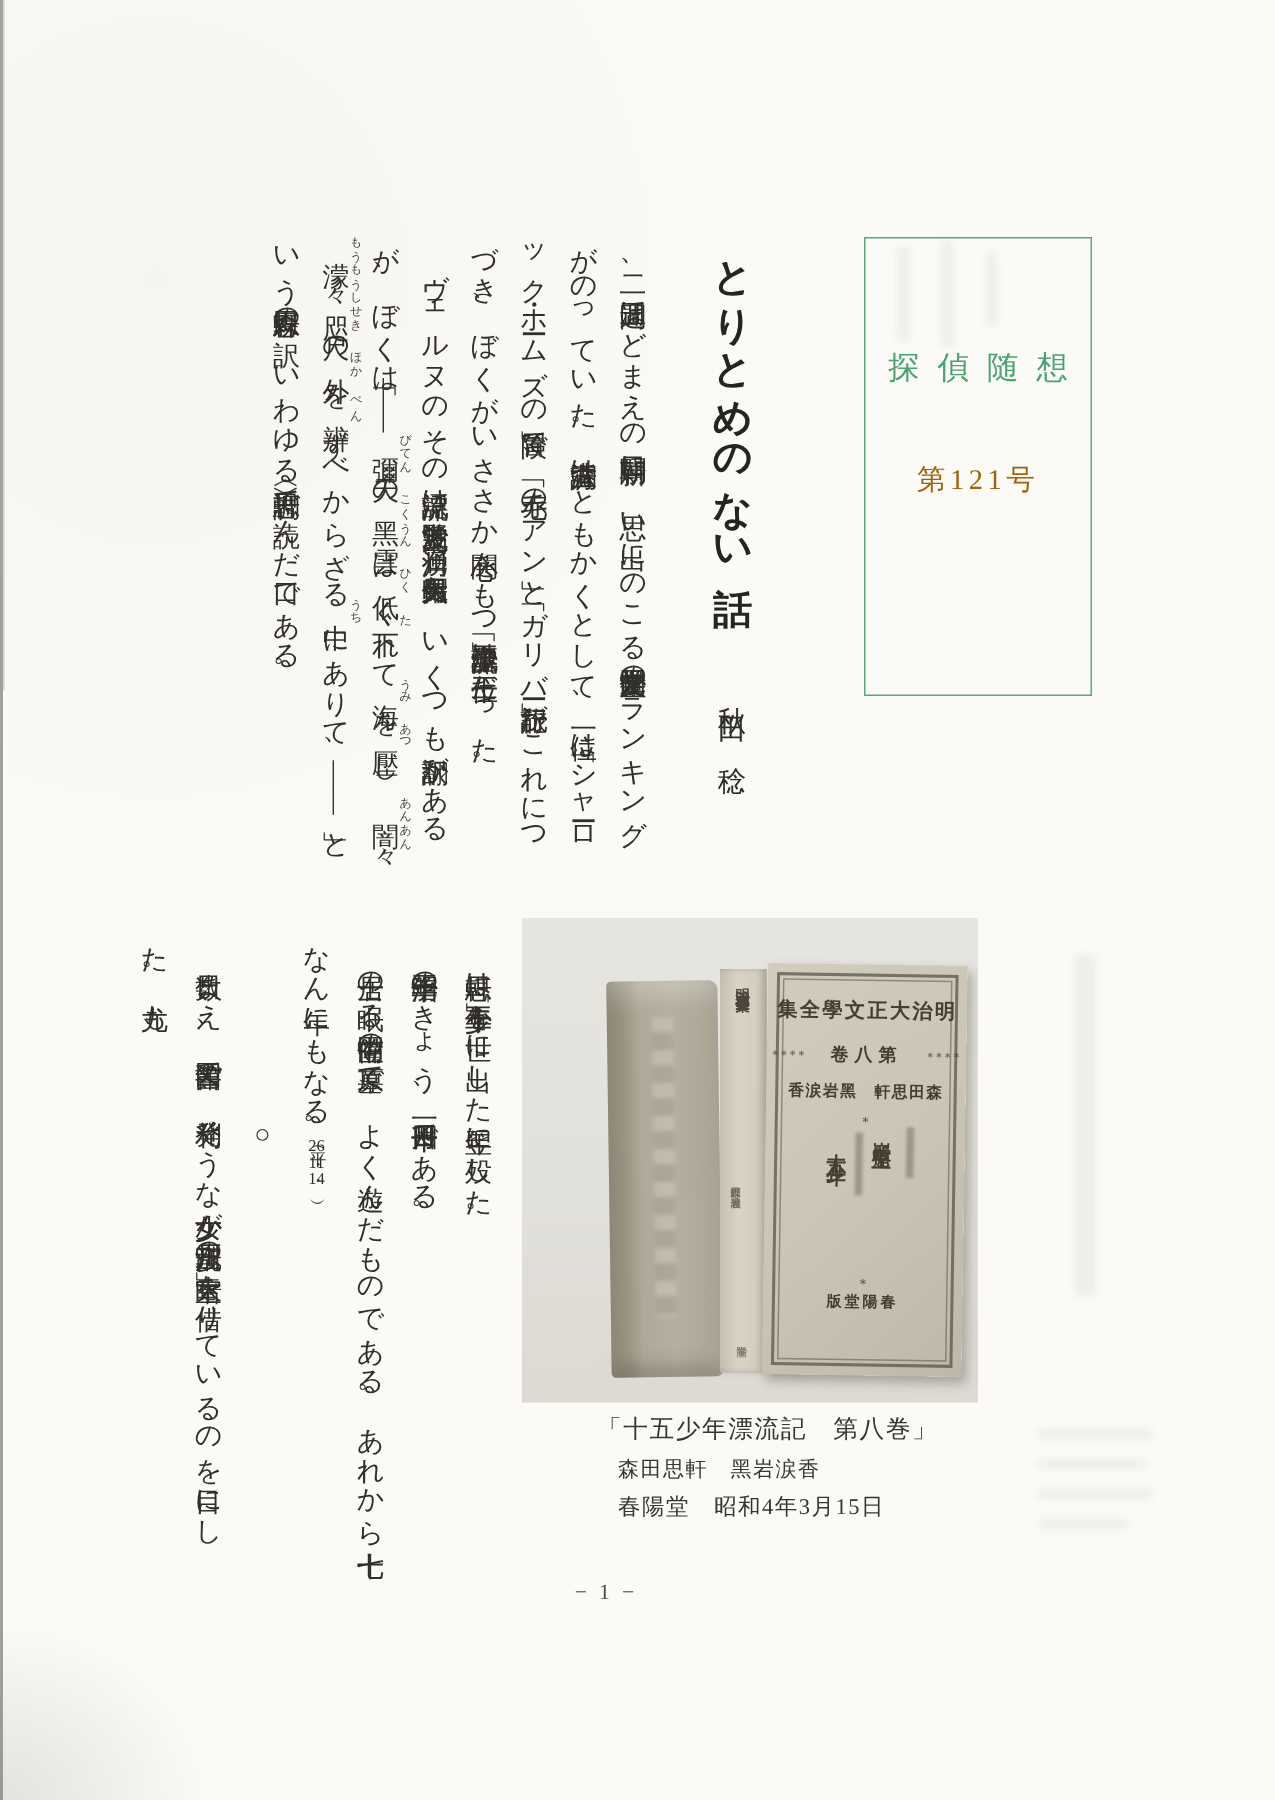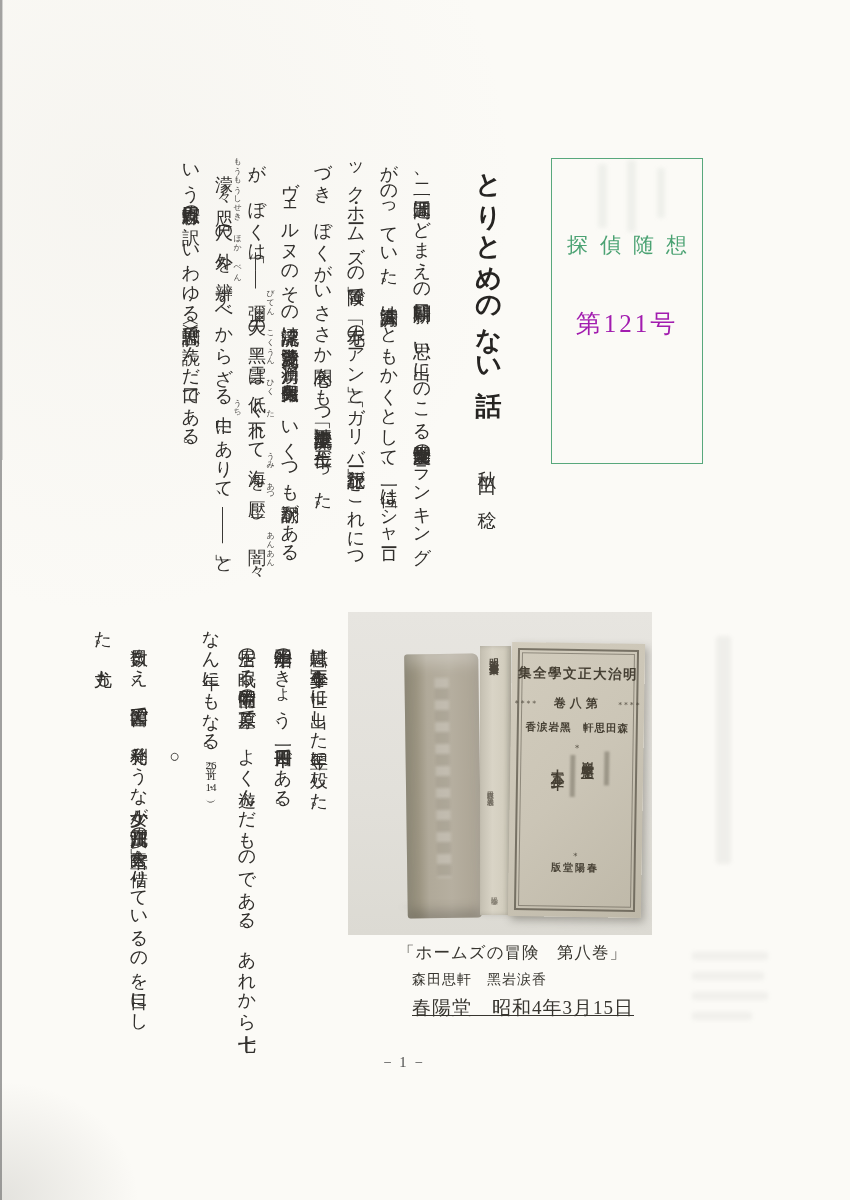--- a/index.html
+++ b/index.html
@@ -13,30 +13,30 @@
   .scan-edge{position:absolute;left:0;top:0;width:2px;height:1200px;background:#8f8f8f;opacity:.85;}
   .scan-edge2{position:absolute;left:2px;top:0;width:1px;height:460px;background:#b9b9b9;opacity:.6;}
   .corner-shade{position:absolute;left:0;top:1080px;width:140px;height:120px;
     background:radial-gradient(ellipse at 0% 100%, rgba(120,118,110,.18), rgba(120,118,110,0) 70%);}
   .tint{position:absolute;left:0;top:0;width:520px;height:620px;
     background:radial-gradient(ellipse at 20% 30%, rgba(205,200,190,.10), rgba(205,200,190,0) 70%);}
   .ghost{position:absolute;background:#b8c2ba;opacity:.18;filter:blur(2px);border-radius:2px;}
   .ghost.gray{background:#a9aba6;}
   
   .issue-box{
-    position:absolute; left:551px; top:158px; width:152px; height:306px;
+    position:absolute; left:576px; top:158px; width:152px; height:306px;
     border:1.5px solid #58a87c; box-sizing:border-box;
   }
   .issue-box .journal-title{
     position:absolute; left:0; right:0; top:72px; text-align:center;
     color:#4ba273; font-size:21px; letter-spacing:12px; text-indent:12px; white-space:nowrap;
   }
   .issue-box .issue-no{
     position:absolute; left:0; right:0; top:148px; text-align:center;
-    color:#a21caf; font-size:25px; letter-spacing:3px;
+    color:#a16207; font-size:19px; letter-spacing:3px;
   }
   
   .vtext{writing-mode:vertical-rl; text-orientation:mixed;}
   .article-title{
     position:absolute; left:472px; top:156px; height:230px;
     font-family:"Liberation Sans","DejaVu Sans",sans-serif;
     font-weight:700; font-size:26px; letter-spacing:1px; color:#26242 2;
     color:#262422;
   }
   .article-author{
@@ -104,21 +104,21 @@
   .cover-title{position:absolute; font-size:13px; font-weight:700; color:#453f33; letter-spacing:3px;}
   .cover-title.right{left:68px; top:108px; height:80px;}
   .cover-title.left{left:38px; top:116px; height:90px;}
   .tinybar{position:absolute; width:5px; background:#6f6a5c; opacity:.5; filter:blur(1px);}
   .cover-orn-bottom{top:206px; font-size:8px; opacity:.8;}
   .cover-publisher{top:218px; font-size:10px; letter-spacing:2px;}
   
   .caption{position:absolute; left:398px; top:942px; color:#37352f;}
   .caption .cap1{font-size:16.5px; margin:0 0 7px 0; letter-spacing:1px;}
   .caption .capline{font-size:14px; margin:0 0 6px 14px; letter-spacing:1px;}
-  .caption .capline.date{font-size:19px;text-decoration:underline;}
+  .caption .capline.date{font-size:15px;}
   .page-number{
     position:absolute; left:0; right:36px; top:1054px; text-align:center;
     font-size:14.5px; letter-spacing:8px; color:#4a4a4a;
   }
 </style>
 </head>
 <body>
 
 <div class="page">
 
@@ -175,20 +175,20 @@
       <div class="tinybar" style="left:94px;top:108px;height:34px"></div>
       <div class="cover-title right vtext">巖窟王</div>
       <div class="tinybar" style="left:60px;top:112px;height:42px"></div>
       <div class="cover-title left vtext">十五少年</div>
       <div class="cover-row cover-orn-bottom">∗</div>
       <div class="cover-row cover-publisher">版堂陽春</div>
     </div>
   </div>
 
   <div class="caption">
-    <p class="cap1">「ホームズの冒険　第八巻」</p>
+    <p class="cap1">「十五少年漂流記　第八巻」</p>
     <p class="capline">森田思軒　黑岩涙香</p>
     <p class="capline date">春陽堂　昭和4年3月15日</p>
   </div>
 
   <div class="page-number">−1−</div>
 
 </div>
 
 </body></html>

